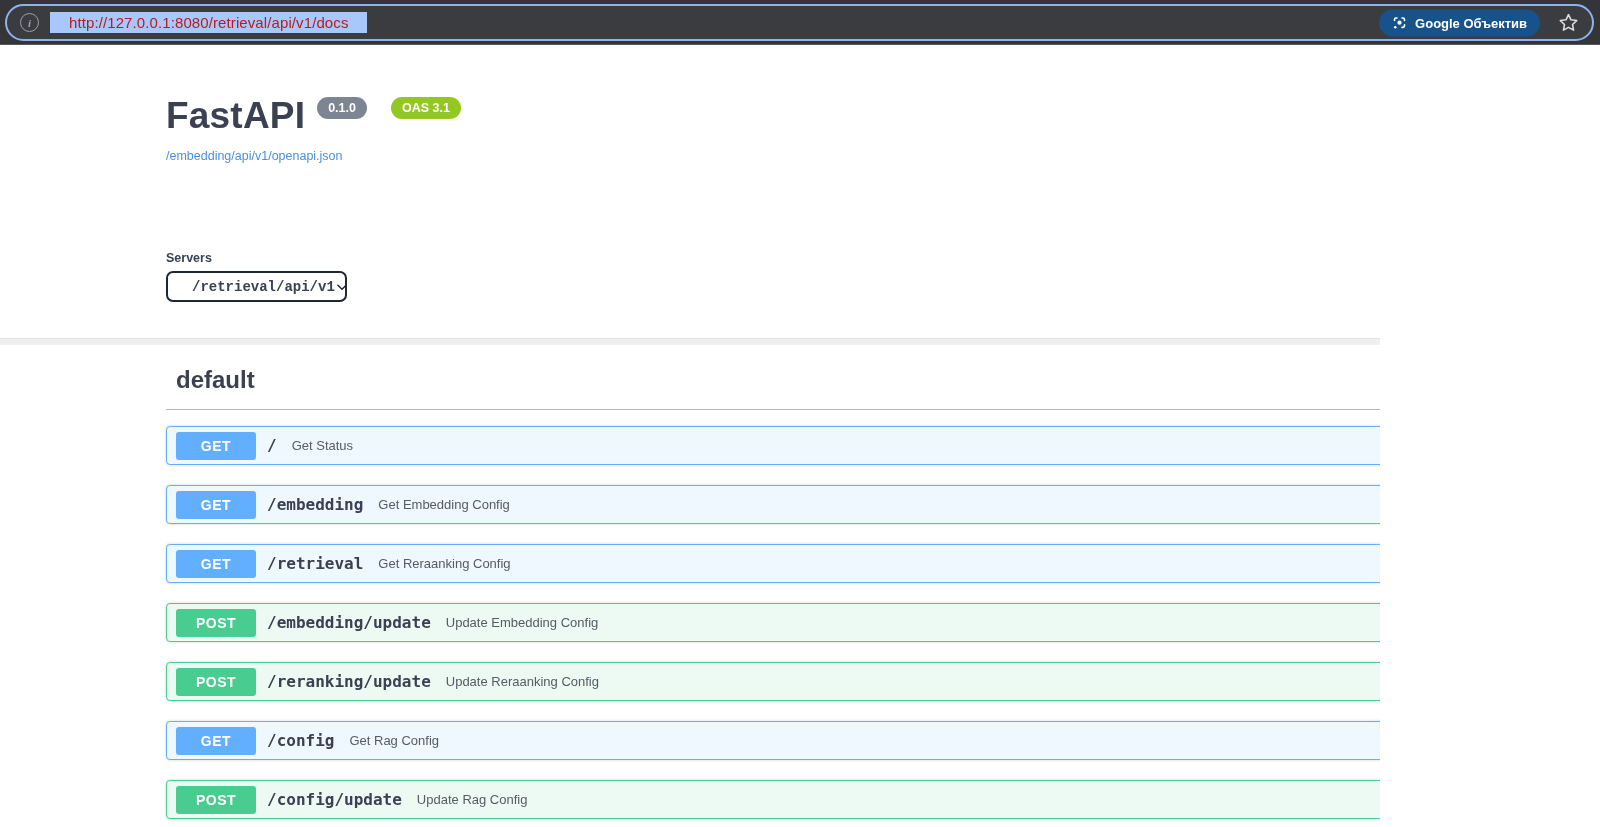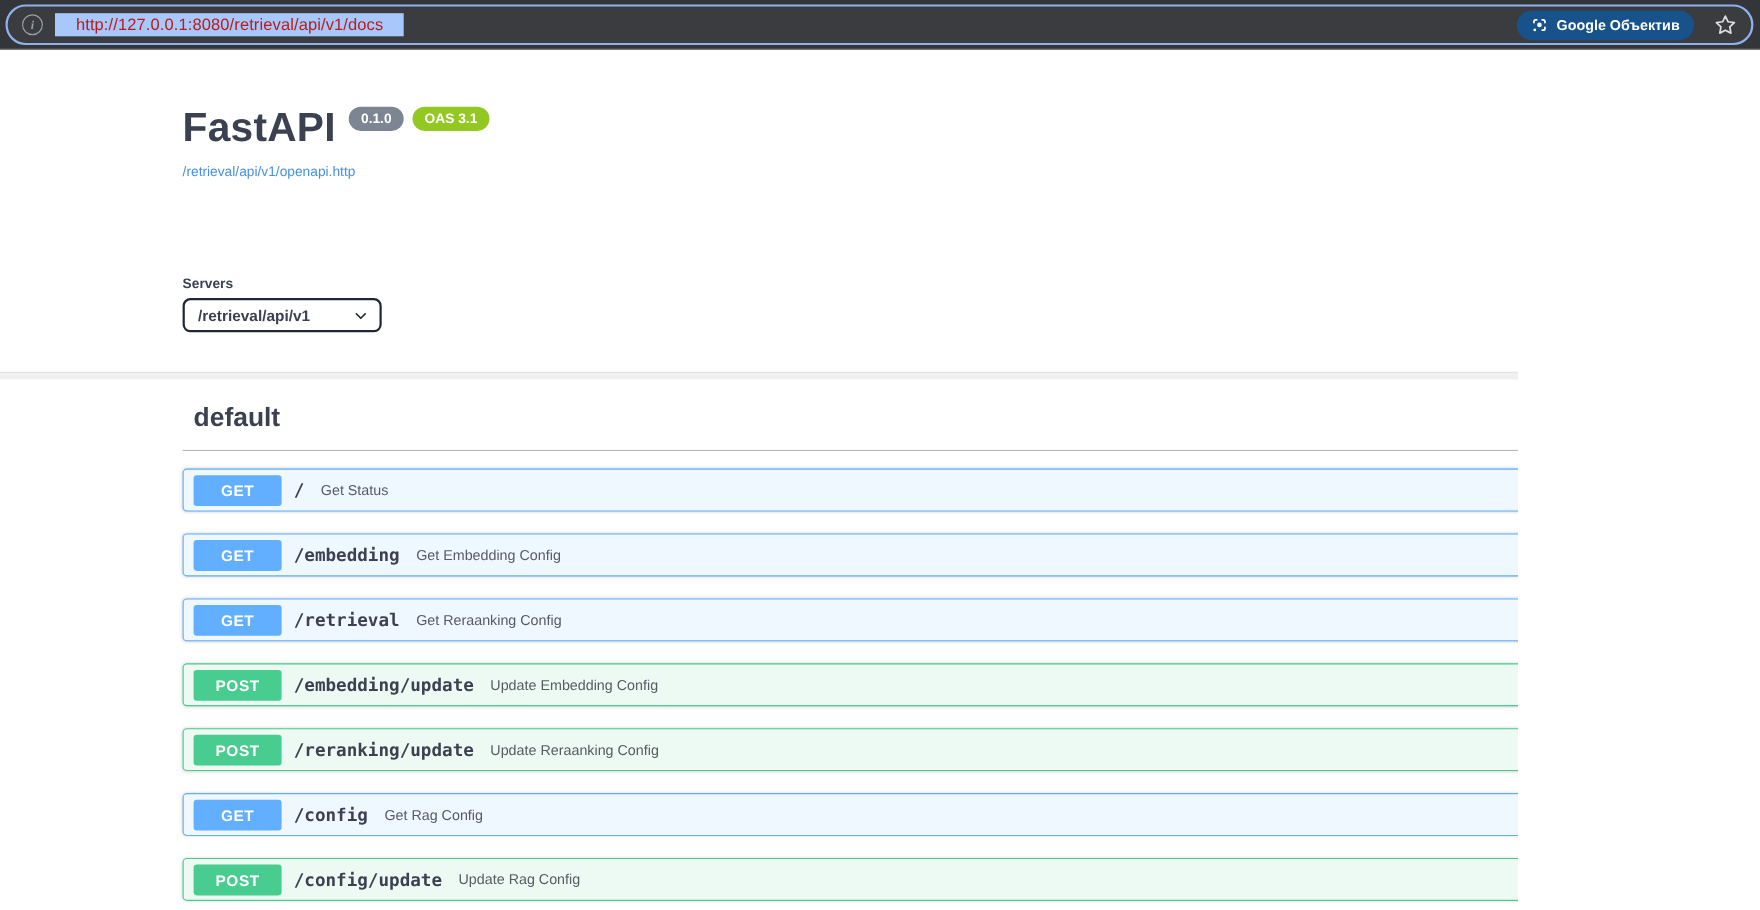--- a/index.html
+++ b/index.html
@@ -40,39 +40,39 @@
   .star-btn{
     position:absolute;right:13px;top:50%;transform:translateY(-50%);
     width:22px;height:22px;display:flex;align-items:center;justify-content:center;
     background:none;border:none;padding:0;cursor:pointer;
   }
   
   .page{position:absolute;top:46px;left:0;width:1380px;height:781px;background:#fff;overflow:hidden;}
   .info-block{position:absolute;left:166px;top:48px;}
   .api-title{display:flex;align-items:flex-start;margin:0;color:#3b4151;}
   .api-title .title-text{font-size:37px;font-weight:700;line-height:44px;letter-spacing:.2px;}
-  .badges{display:flex;gap:8px;margin:3px 0 0 12px;justify-content:space-between;}
+  .badges{display:flex;gap:24px;margin:3px 0 0 12px;justify-content:space-between;}
   .pill{
     border-radius:20px;color:#fff;font-size:12.5px;font-weight:700;
     padding:4px 11px;line-height:14px;white-space:nowrap;
   }
   .pill.version{background:var(--version-badge,#7d8492);}
   .pill.oas{background:var(--oas-badge,#92c821);}
   .spec-link{
     display:inline-block;margin-top:11px;color:var(--link,#4990e2);
     font-size:12.5px;text-decoration:none;
   }
   
   .servers{position:absolute;left:166px;top:205px;}
   .servers-label{font-size:12.5px;font-weight:700;color:#3b4151;display:block;}
   .servers-select{
     margin-top:6px;width:181px;height:31px;box-sizing:border-box;
     border:2px solid #1f2733;border-radius:7px;background:#fff;
     display:flex;align-items:center;justify-content:space-between;
-    padding:0 10px 0 12px;cursor:pointer;
+    padding:0 10px 0 24px;cursor:pointer;font-family:Liberation Mono, monospace;
   }
   .servers-select .sel-value{font-size:14px;font-weight:700;color:#3b4151;}
   .authorize-btn{
     position:absolute;left:1541px;top:221px;height:40px;
     background:#fff;border:2px solid var(--post,#49cc90);border-radius:4px;
     color:var(--post,#49cc90);font:700 14px "Liberation Sans",sans-serif;
     padding:0 24px;cursor:pointer;white-space:nowrap;
   }
   .scheme-divider{
     position:absolute;left:0;top:292px;width:1600px;height:7px;
@@ -135,21 +135,21 @@
 <div class="page">
 
   <div class="info-block">
     <h1 class="api-title">
       <span class="title-text">FastAPI</span>
       <span class="badges">
         <span class="pill version">0.1.0</span>
         <span class="pill oas">OAS 3.1</span>
       </span>
     </h1>
-    <a class="spec-link" href="#">/retrieval/api/v1/openapi.http</a>
+    <a class="spec-link" href="#">/embedding/api/v1/openapi.json</a>
   </div>
 
   <div class="servers">
     <span class="servers-label">Servers</span>
     <div class="servers-select">
       <span class="sel-value">/retrieval/api/v1</span>
       <span style="display:flex;">
         <svg width="14" height="14" viewBox="0 0 24 24" fill="none" stroke="#1f2733" stroke-width="2.6" stroke-linecap="round" stroke-linejoin="round">
           <polyline points="5,9 12,16 19,9"></polyline>
         </svg>

